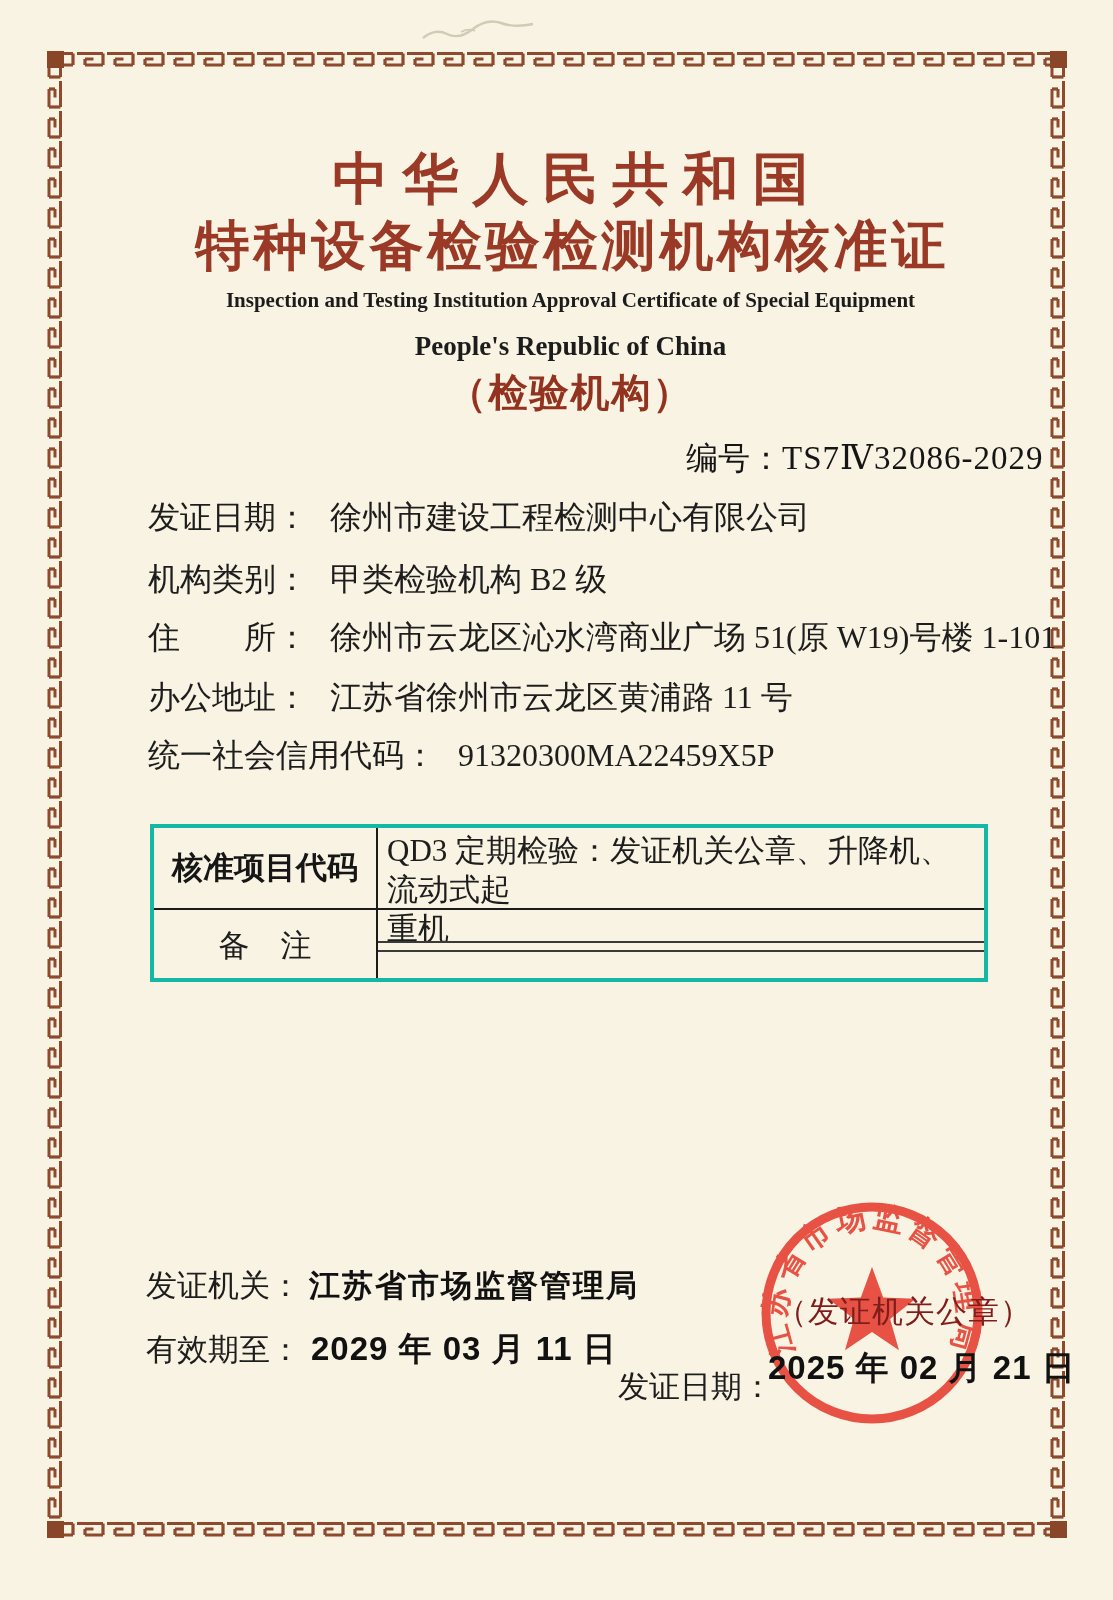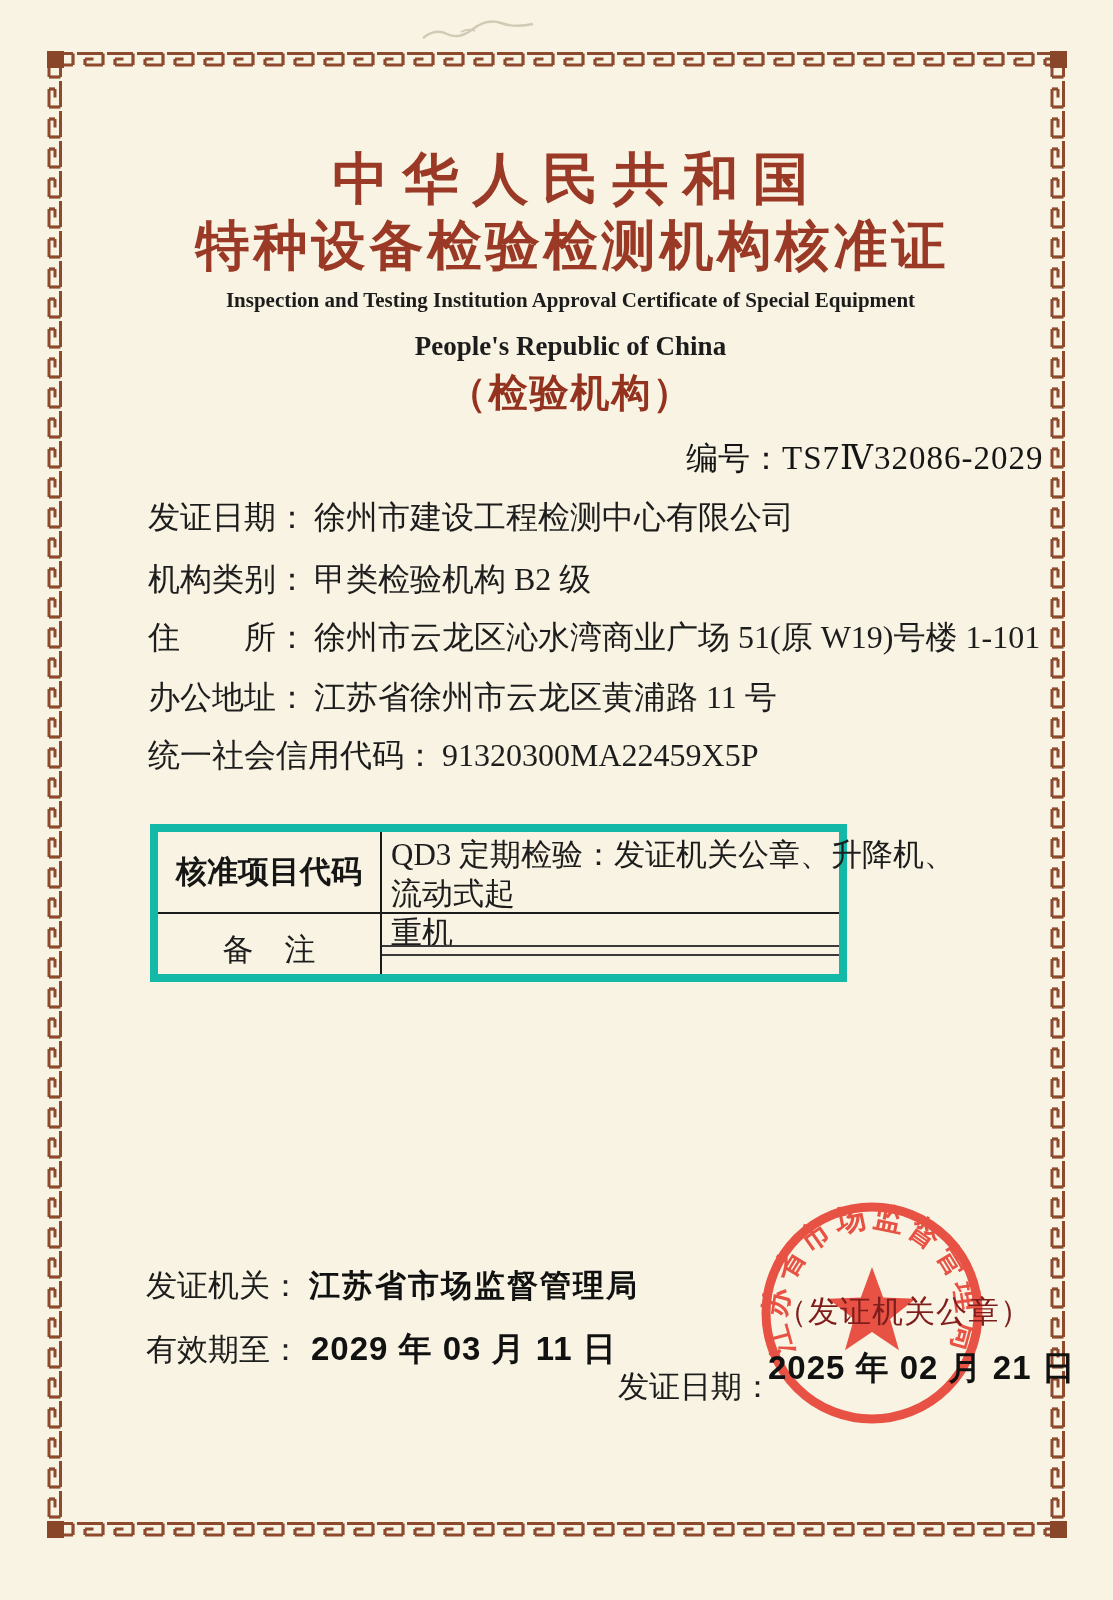--- a/index.html
+++ b/index.html
@@ -25,27 +25,27 @@
     top:210px;font-size:54px;font-weight:bold;color:#9a3a26;
     letter-spacing:4px;text-indent:4px;
   }
   .title-en-1{top:288px;font-size:21px;font-weight:bold;color:#1c1c1c;}
   .title-en-2{top:331px;font-size:27px;font-weight:bold;color:#1c1c1c;}
   .org-type{top:366px;font-size:39px;font-weight:bold;color:#93331f;letter-spacing:2px;}
   .cert-no{top:437px;left:686px;font-size:32px;color:#151515;}
   .cert-no .num{font-size:33px;letter-spacing:1px;}
   
   .field{left:148px;font-size:32px;color:#1d1d1d;white-space:nowrap;}
-  .field .value{margin-left:6px;}
+  .field .value{margin-left:22px;}
   .f0{top:496px;} .f1{top:558px;} .f2{top:616px;} .f3{top:676px;} .f4{top:734px;}
   .intro{left:204px;top:788px;font-size:32px;color:#1d1d1d;}
   
   .approval-table{
-    left:150px;top:824px;width:697px;height:158px;
-    border:8px solid #14b8a6;box-sizing:border-box;
+    left:150px;top:824px;width:838px;height:158px;
+    border:4px solid #14b8a6;box-sizing:border-box;
   }
   .col-divider{position:absolute;left:222px;top:0;width:2px;height:100%;background:#1b1b1b;}
   .row-divider{position:absolute;left:0;top:80px;width:100%;height:2px;background:#1b1b1b;}
   .remark-line{position:absolute;left:224px;right:0;height:2px;background:#3a3a3a;}
   .remark-line-1{top:113px;}
   .remark-line-2{top:122px;}
   .cell-code-label{
     position:absolute;left:0;top:0;width:222px;height:80px;
     display:flex;align-items:center;justify-content:center;
     font-weight:bold;font-size:31px;color:#161616;

